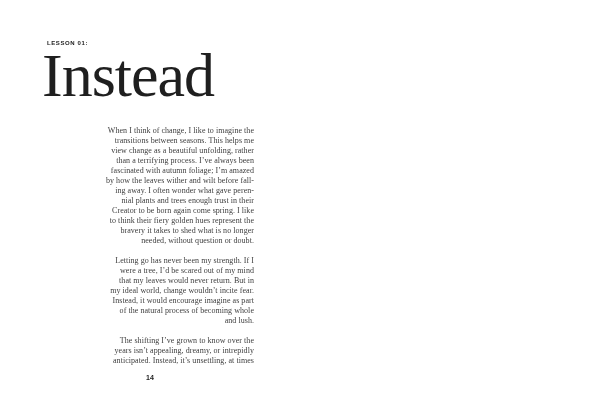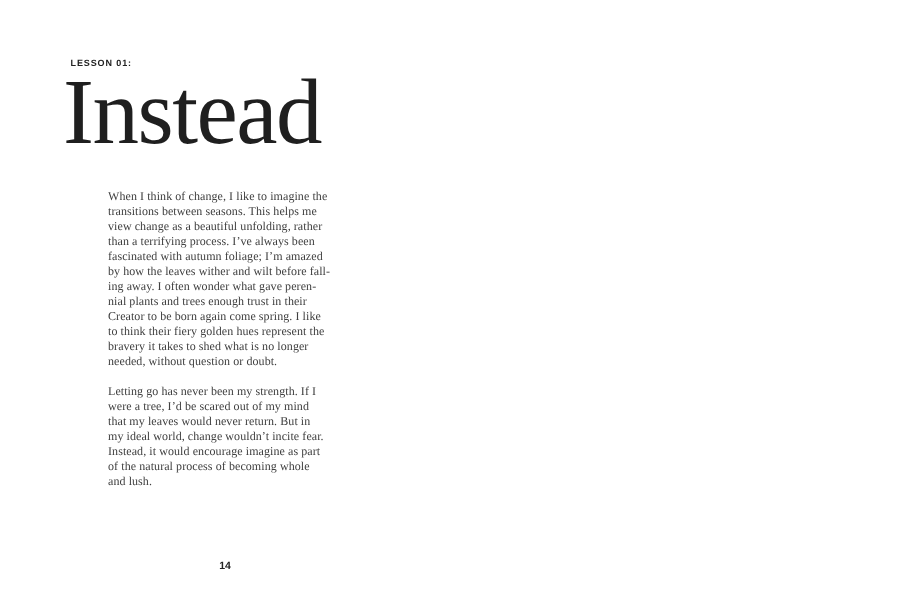--- a/index.html
+++ b/index.html
@@ -46,20 +46,21 @@
   .body-col {
     position: absolute;
     font-size: 8px;
     line-height: 10px;
     color: #404040;
     letter-spacing: 0.05px;
   }
   .body-col p {
     white-space: pre-line;
     margin: 0 0 10px 0;
+    text-align: right;
   }
   .col-left  { left: 72px;  top: 126px; width: 182px; }
 
   .page-number {
     position: absolute;
     top: 374px;
     width: 300px;
     text-align: center;
     font-family: "Liberation Sans", sans-serif;
     font-size: 7px;
@@ -89,20 +90,23 @@
 to think their fiery golden hues represent the
 bravery it takes to shed what is no longer
 needed, without question or doubt.</p>
       <p>Letting go has never been my strength. If I
 were a tree, I’d be scared out of my mind
 that my leaves would never return. But in
 my ideal world, change wouldn’t incite fear.
 Instead, it would encourage imagine as part
 of the natural process of becoming whole
 and lush.</p>
+      <p>The shifting I’ve grown to know over the
+years isn’t appealing, dreamy, or intrepidly
+anticipated. Instead, it’s unsettling, at times</p>
     </div>
     <div class="page-number pn-left">14</div>
   </div>
 
   <div class="page page-right">
     
     
   </div>
 
 </div>

